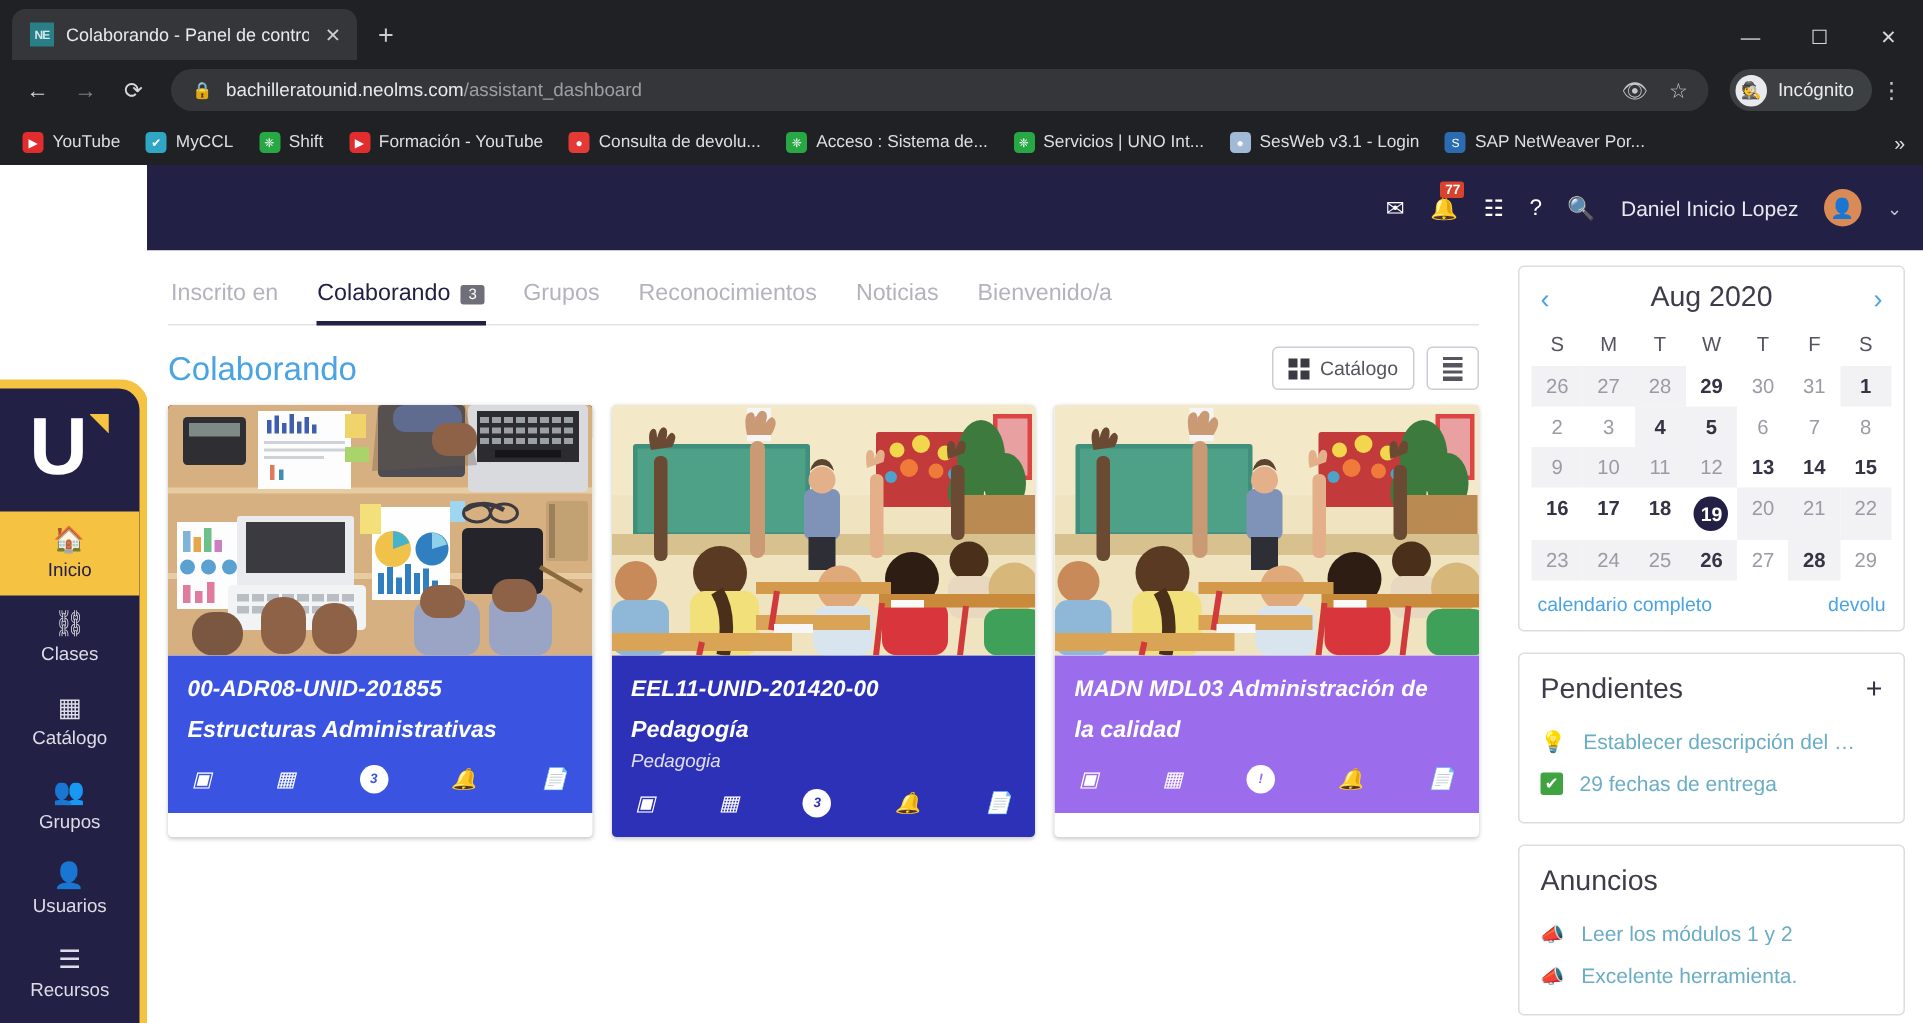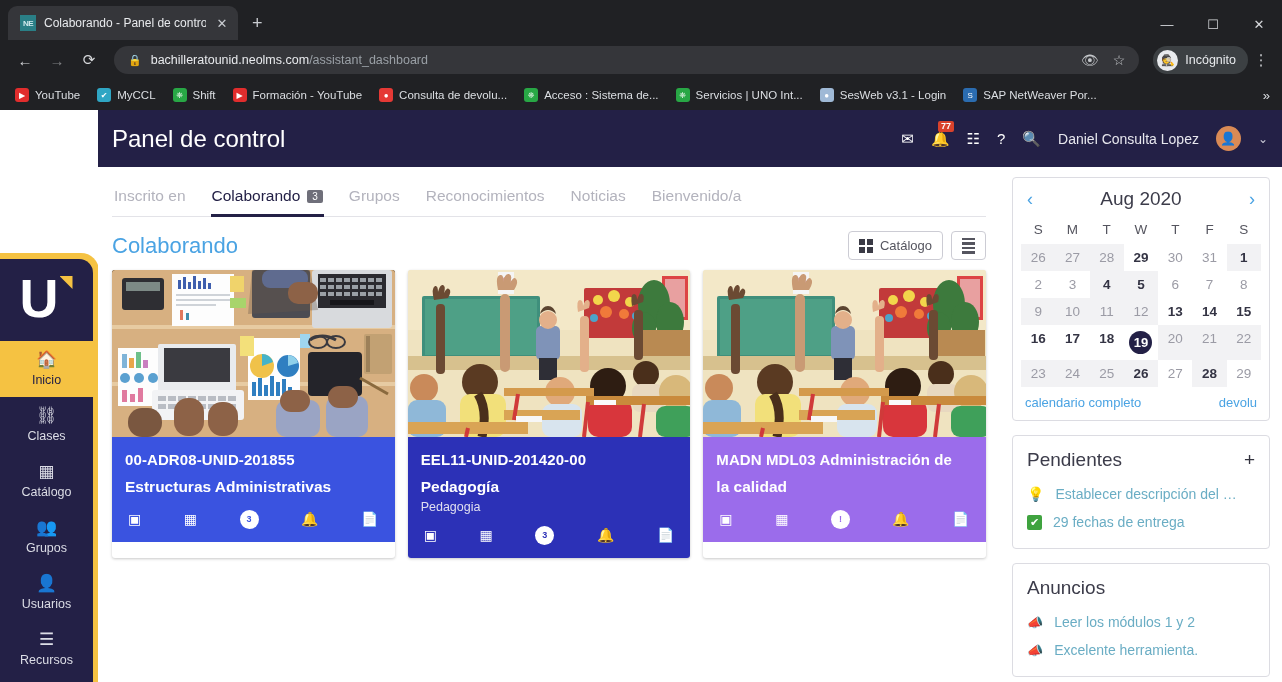--- a/index.html
+++ b/index.html
@@ -115,21 +115,21 @@
   .view-toggles { margin-left: auto; display: flex; gap: 8px; }
   .vbtn {
     border: 1px solid #ccccd4; border-radius: 4px; height: 29px; display: flex; align-items: center;
     gap: 7px; padding: 0 10px; color: #55555f; font-size: 13px; background: #fff;
   }
   .vbtn .grid4 { display: grid; grid-template-columns: 6px 6px; grid-template-rows: 6px 6px; gap: 2px; }
   .vbtn .grid4 i { background: #3a3a45; display: block; }
   .vbtn .lines { display: flex; flex-direction: column; gap: 2px; }
   .vbtn .lines i { display:block; width: 13px; height: 2.5px; background: #55555f; }
 
-  .cards { display: flex; gap: 13px; }
+  .cards { display: flex; gap: 13px; font-style: italic; }
   .card { width: 283px; border-radius: 3px; overflow: hidden; box-shadow: 0 1px 3px rgba(0,0,0,.22); background:#fff;}
   .card-img { height: 167px; position: relative; overflow: hidden; }
   .card-body { padding: 14px 13px 0; color: #fff; }
   .card-code { font-size: 15px; font-weight: bold; margin-bottom: 9px; letter-spacing: .1px;}
   .card-name { font-size: 15.5px; font-weight: bold; line-height: 1.35;}
   .card-sub { font-size: 12.5px; color: #e0dff0; margin-top: 2px; }
   .card-icons { display: flex; align-items: center; justify-content: space-between; padding: 12px 16px 13px; }
   .ci { color: #fff; font-size: 14px; display:flex; align-items:center; }
   .ci-circle {
     width: 19px; height: 19px; border-radius: 50%; background: #fff;
@@ -242,28 +242,27 @@
         <span class="bm-ico" style="background:#2b6cb0">S</span>
         <span class="bm-label">SAP NetWeaver Por...</span>
       </div>
       <span class="bm-overflow">»</span>
     </div>
 </div>
 
 <div class="app">
 
   <div class="topbar">
-    <span class="page-title">Panel de control</span>
     <div class="top-right" id="header-icons">
         <span class="ticon">✉</span>
         <span class="ticon">🔔<span class="badge">77</span></span>
         <span class="ticon">☷</span>
         <span class="ticon">?</span>
         <span class="ticon">🔍</span>
-        <span class="username">Daniel Consulta Lopez</span>
+        <span class="username">Daniel Inicio Lopez</span>
         <span class="avatar">👤</span>
         <span class="caret">⌄</span>
       </div>
   </div>
 
   <div class="sidebar-outer">
     <div class="sidebar-inner">
       <div class="logo-wrap">
         <div class="logo">
           <span class="u">U</span>

